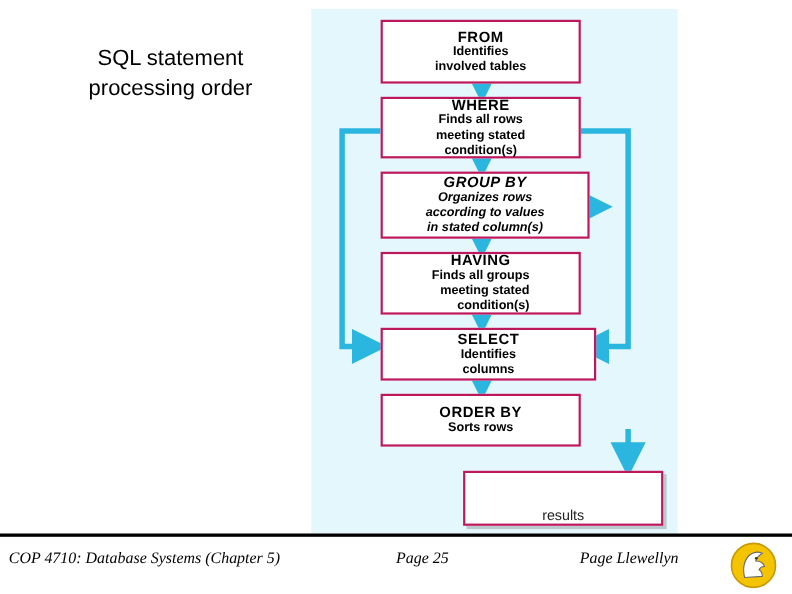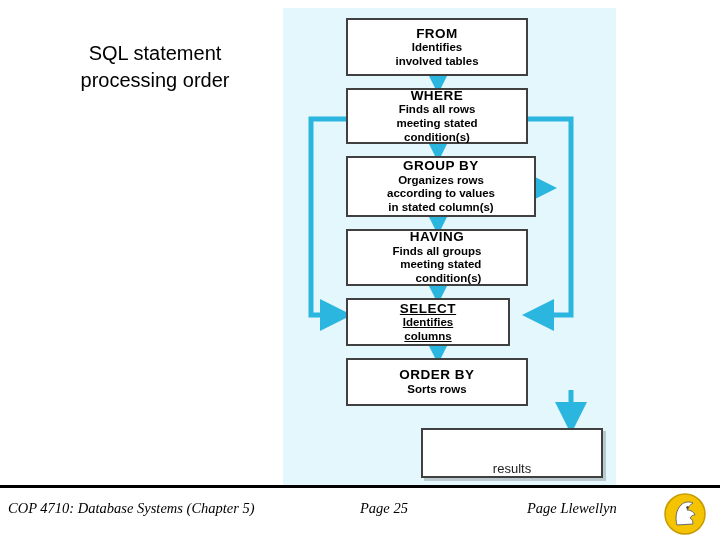--- a/index.html
+++ b/index.html
@@ -34,21 +34,21 @@
     left: 283px;
     top: 8px;
     width: 333px;
     height: 480px;
     background: #e4f7fd;
   }
 
   .flow-box {
     position: absolute;
     background: #ffffff;
-    border: 2px solid #404040;
+    border: 2px solid #be185d;
     box-sizing: border-box;
     text-align: center;
     font-family: "Liberation Sans", sans-serif;
     color: #000000;
     display: flex;
     flex-direction: column;
     align-items: center;
     justify-content: center;
   }
   .flow-box .kw {
@@ -158,35 +158,35 @@
 involved tables</div>
   </div>
 
   <div class="flow-box" style="left:63px; top:80px; width:182px; height:56px;">
     <div class="kw">WHERE</div>
     <div class="desc">Finds all rows
 meeting stated
 condition(s)</div>
   </div>
 
-  <div class="flow-box" style="left:63px; top:148px; width:190px; height:61px;">
+  <div class="flow-box" style="left:63px; top:148px; width:190px; height:61px;font-style:italic;">
     <div class="kw">GROUP BY</div>
     <div class="desc">Organizes rows
 according to values
 in stated column(s)</div>
   </div>
 
   <div class="flow-box" style="left:63px; top:221px; width:182px; height:57px;text-align:right;">
     <div class="kw">HAVING</div>
     <div class="desc">Finds all groups
 meeting stated
 condition(s)</div>
   </div>
 
-  <div class="flow-box" style="left:63px; top:290px; width:164px; height:48px;text-decoration:underline;">
+  <div class="flow-box" style="left:63px; top:290px; width:196px; height:48px;">
     <div class="kw">SELECT</div>
     <div class="desc">Identifies
 columns</div>
   </div>
 
   <div class="flow-box" style="left:63px; top:350px; width:182px; height:48px;">
     <div class="kw">ORDER BY</div>
     <div class="desc">Sorts rows</div>
   </div>
 

